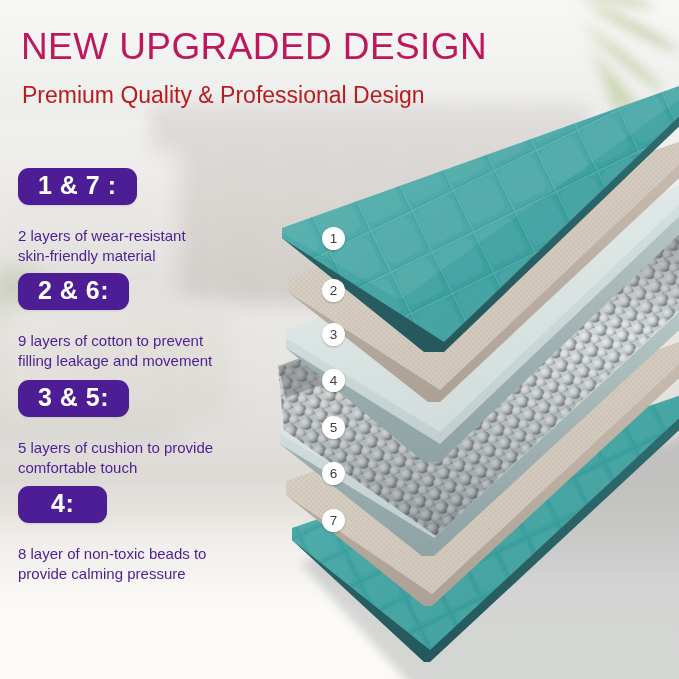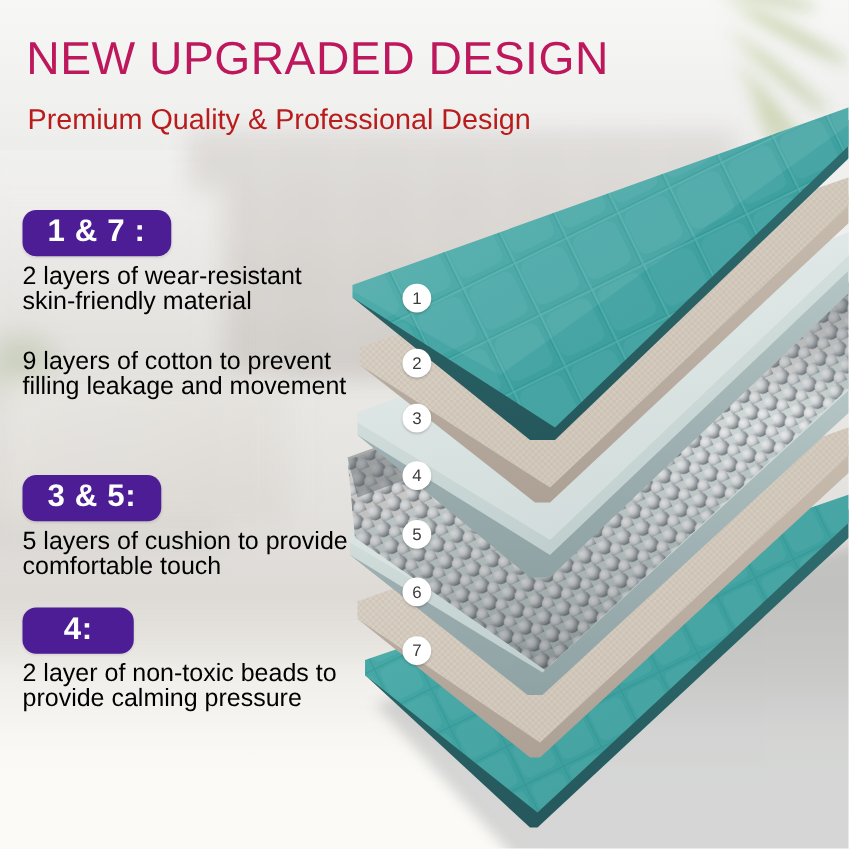--- a/index.html
+++ b/index.html
@@ -119,24 +119,24 @@
     color: #ffffff;
     border-radius: 11px;
     font-size: 25px;
     font-weight: 700;
     letter-spacing: .5px;
     padding: 3px 20px 5px 20px;
     box-shadow: 0 1px 2px rgba(0,0,0,.10);
   }
   .badge.narrow { padding-left: 33px; padding-right: 33px; }
   .desc {
-    margin-top: 7px;
-    font-size: 20px;
+    margin-top: 21px;
+    font-size: 15px;
     line-height: 19.5px;
-    color: #000000;
+    color: #4c1d95;
     white-space: pre-line;
   }
 
   
   .diagram { position: absolute; left: 0; top: 0; width: 679px; height: 679px; }
   .diagram svg { display: block; }
 
   
   .bubble {
     position: absolute;
@@ -308,29 +308,30 @@
   <div class="title">NEW UPGRADED DESIGN</div>
   <div class="subtitle">Premium Quality &amp; Professional Design</div>
 
   <div class="feature" style="top:168px;">
     <div class="badge">1 &amp; 7 :</div>
     <div class="desc">2 layers of wear-resistant
 skin-friendly material</div>
   </div>
 
   <div class="feature" style="top:273px;">
+    <div class="badge">2 &amp; 6:</div>
     <div class="desc">9 layers of cotton to prevent
 filling leakage and movement</div>
   </div>
 
   <div class="feature" style="top:380px;">
     <div class="badge">3 &amp; 5:</div>
     <div class="desc">5 layers of cushion to provide
 comfortable touch</div>
   </div>
 
   <div class="feature" style="top:486px;">
     <div class="badge narrow">4:</div>
-    <div class="desc">2 layer of non-toxic beads to
+    <div class="desc">8 layer of non-toxic beads to
 provide calming pressure</div>
   </div>
 
 </div>
 
 </body></html>

